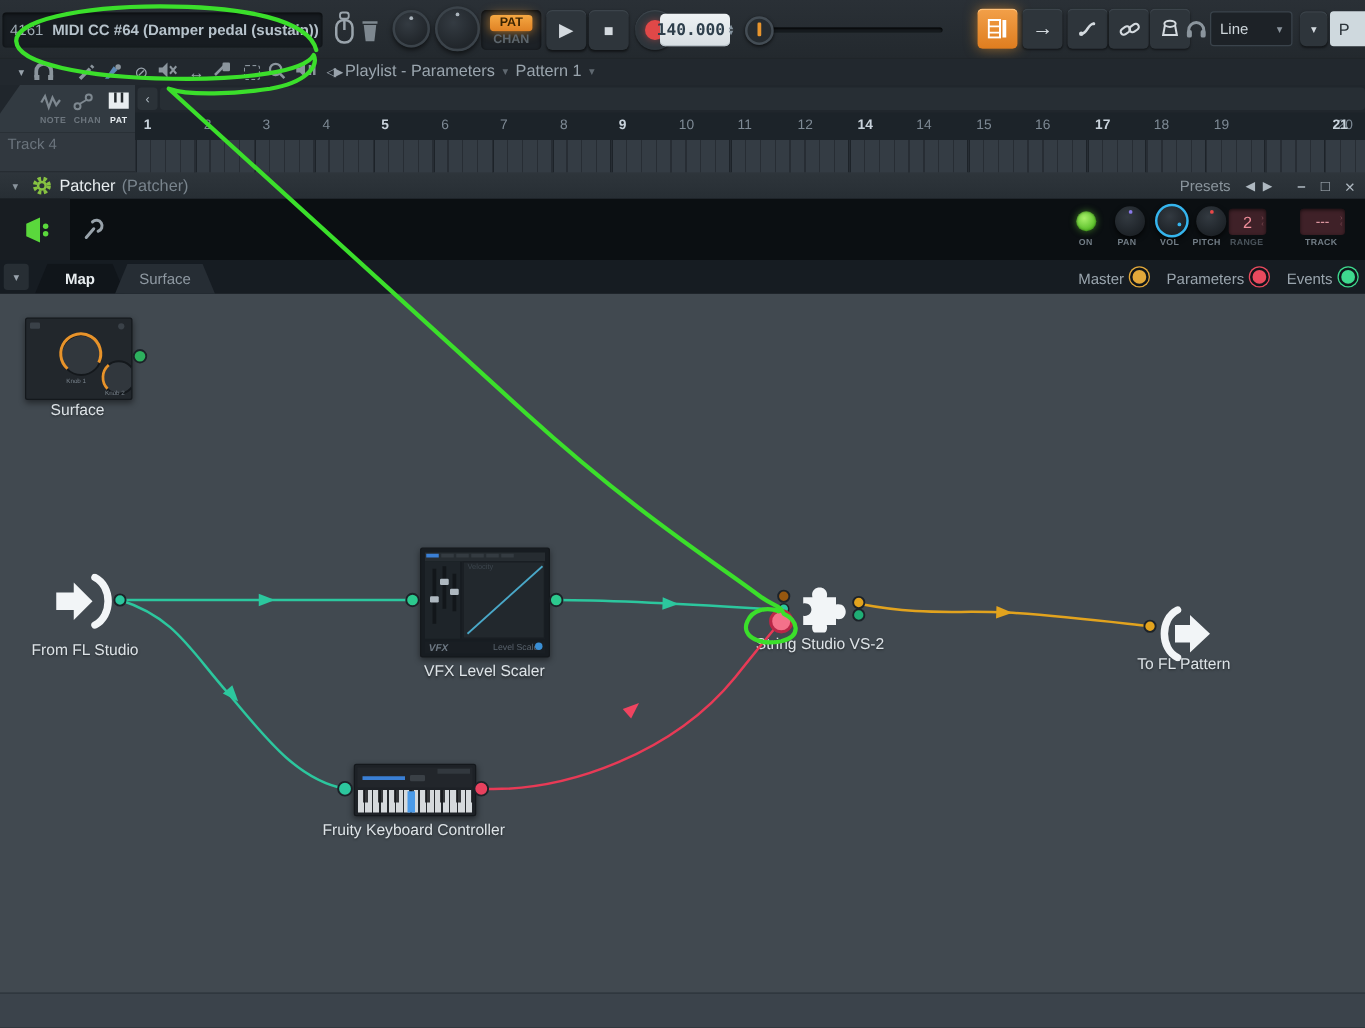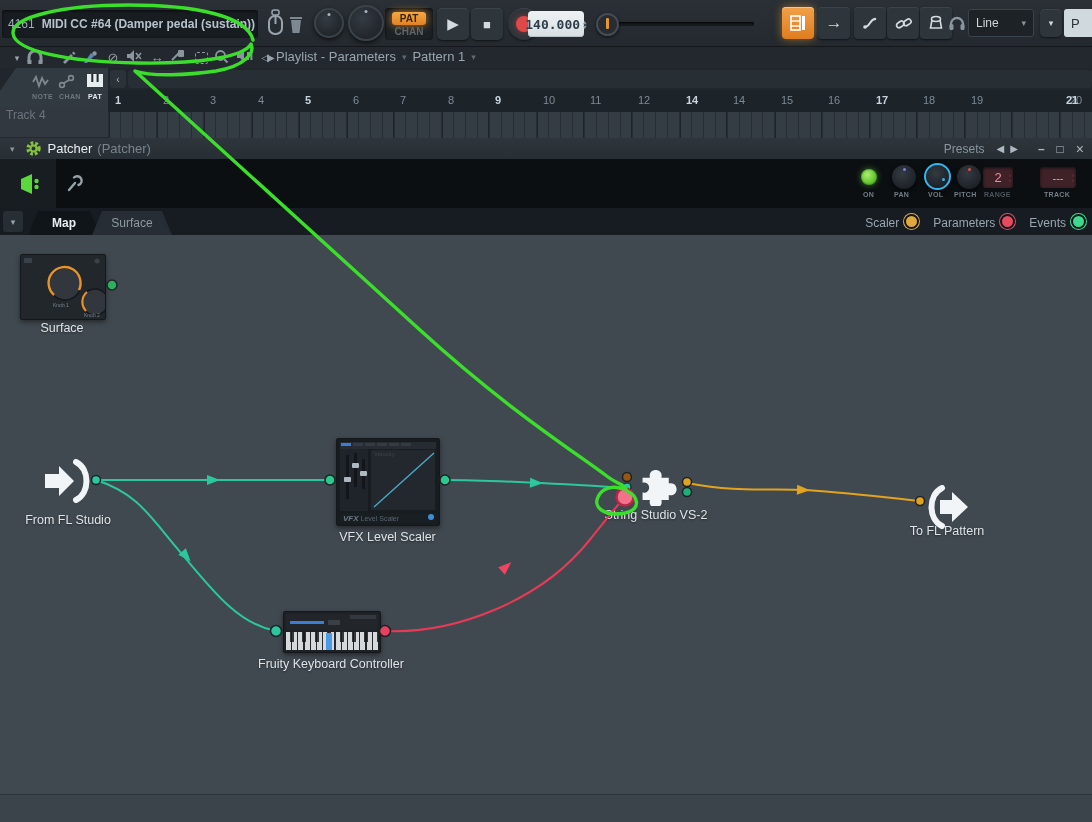--- a/index.html
+++ b/index.html
@@ -99,21 +99,21 @@
   
   #vfxbox .tabs{position:absolute;left:3px;top:3px;right:3px;height:5px;background:#262c31;display:flex;gap:2px;padding:1px;}
   #vfxbox .tabs i{display:block;height:3px;width:10px;background:#343b41;}
   #vfxbox .tabs i:first-child{background:#3a7fd5;}
   #vfxbox .left{position:absolute;left:3px;top:10px;width:28px;bottom:14px;background:#1e2429;}
   #vfxbox .sl{position:absolute;width:3px;background:#12161a;}
   #vfxbox .sl i{position:absolute;left:-2px;width:7px;height:5px;background:#aeb8c0;border-radius:1px;}
   #vfxbox .graph{position:absolute;left:33px;top:10px;right:3px;bottom:14px;background:#22282d;border:1px solid #181d22;}
   #vfxbox .vel{position:absolute;left:3px;top:1px;font-size:6px;color:#3c454d;}
   #vfxbox .brand{position:absolute;left:3px;bottom:2px;right:3px;height:10px;background:#191e23;
-                 display:flex;align-items:center;font-size:7px;color:#5a646e;padding:0 3px;box-sizing:border-box;}
+                 display:flex;align-items:center;font-size:7px;color:#5a646e;padding:0 3px;box-sizing:border-box;justify-content:space-between;}
   #vfxbox .brand b{font-size:8px;color:#6e7984;margin-right:2px;font-style:italic;}
   #vfxbox .bdot{position:absolute;right:2px;bottom:3px;width:6px;height:6px;border-radius:50%;background:#3a8fd5;}
   
   #kbbox .top{position:absolute;left:2px;top:2px;right:2px;height:16px;background:#22262b;}
   #kbbox .m1{position:absolute;left:6px;top:9px;width:34px;height:3px;background:#3a7fd5;}
   #kbbox .m2{position:absolute;left:44px;top:8px;width:12px;height:5px;background:#3a4046;border-radius:1px;}
   #kbbox .tr{position:absolute;right:4px;top:3px;width:26px;height:4px;background:#32383e;}
   #kbbox .keys{position:absolute;left:2px;bottom:2px;right:2px;height:18px;
       background:repeating-linear-gradient(90deg,#d5d9dc 0 5px,#24282c 5px 6.2px);}
   #kbbox .blacks{position:absolute;left:2px;bottom:10px;right:2px;height:10px;
@@ -383,21 +383,21 @@
     <div class="abs" id="tabdd">
       <span>▾</span>
       </div>
     <div class="tab" id="tab-map">
       <span>Map</span>
       </div>
     <div class="tab" id="tab-surface">
       <span>Surface</span>
       </div>
     <div id="legend">
-      <span><span>Scaler</span><span class="ldot" style="background:#e2a83a;box-shadow:0 0 0 1px #e2a83a"></span></span>
+      <span><span>Master</span><span class="ldot" style="background:#e2a83a;box-shadow:0 0 0 1px #e2a83a"></span></span>
       <span><span>Parameters</span><span class="ldot" style="background:#e84a5e;box-shadow:0 0 0 1px #e84a5e"></span></span>
       <span><span>Events</span><span class="ldot" style="background:#3ed98e;box-shadow:0 0 0 1px #3ed98e"></span></span>
     </div>
   </div>
 
   <div class="abs" id="canvas"></div>
   <div class="abs" id="bottomband"></div>
 
   <div class="module" id="surfbox" style="left:20px;top:254px;width:84px;height:64px">
     <svg width="84" height="64">

